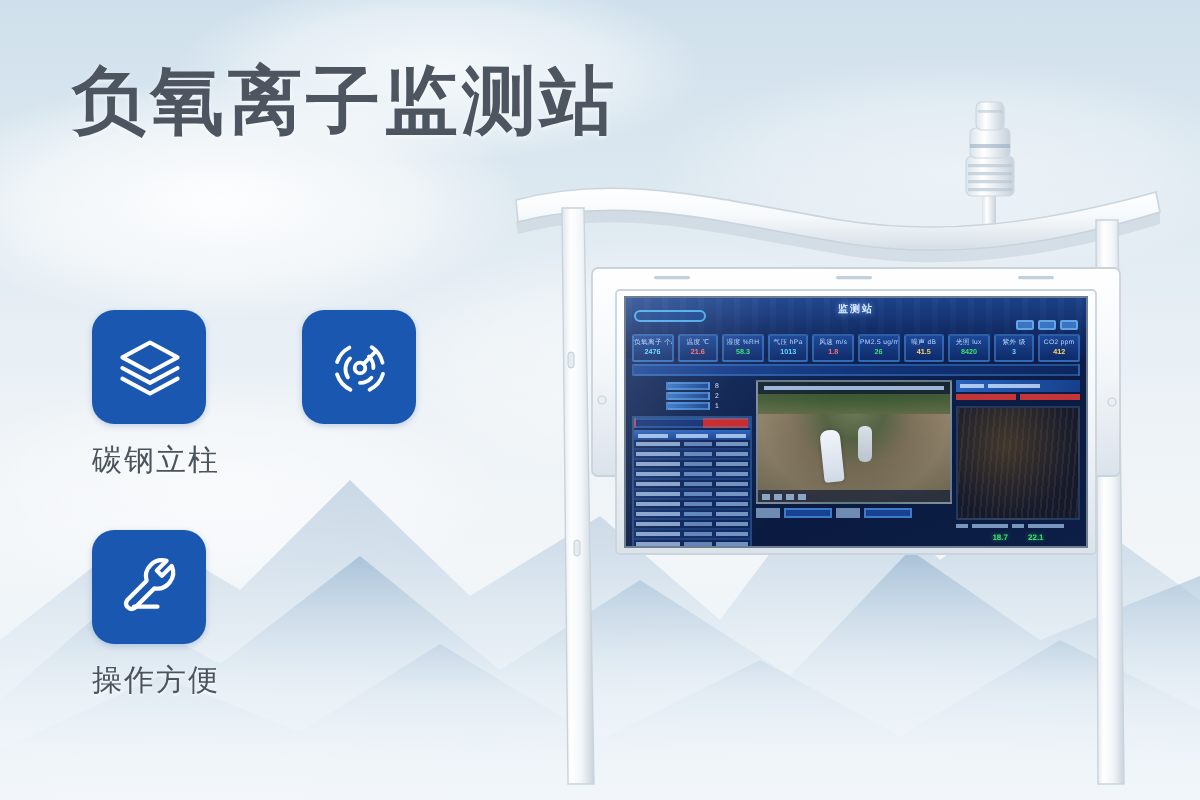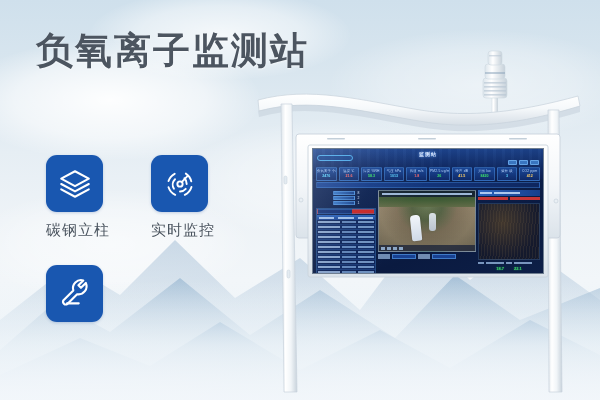--- a/index.html
+++ b/index.html
@@ -612,31 +612,31 @@
           <path d="M26.8 18.8 A12 12 0 0 1 20.5 26.2"></path>
           <path d="M11.5 26.2 A12 12 0 0 1 5.2 19"></path>
           <path d="M5.2 13.2 A12 12 0 0 1 11 6.4"></path>
           <path d="M20.2 10.6 A7 7 0 0 1 22.3 16"></path>
           <path d="M21.4 20.6 A7 7 0 0 1 16 23"></path>
           <path d="M10.3 20.4 A7 7 0 0 1 11.3 11.5"></path>
           <circle cx="16" cy="16" r="2.5"></circle>
           <path d="M17.6 14.2 L23 8.6"></path>
         </svg>
       </div>
-      <div class="flabel">实时监控</div>
     </div>
 
 
     <div class="feature">
       <div class="tile">
         <svg width="34" height="34" viewBox="0 0 32 32" fill="none" stroke="#ffffff" stroke-width="2" stroke-linejoin="round" stroke-linecap="round">
           <path d="M26.2 5.6 L21.6 10.2 L19.2 7.8 L23.8 3.2
                    A7.6 7.6 0 0 0 14.4 12.6
                    L5.2 21.8 A2.6 2.6 0 0 0 8.8 25.4
                    L18 16.2 A7.6 7.6 0 0 0 26.2 5.6 Z"></path>
           <path d="M8.5 24.8 L19.5 24.8"></path>
         </svg>
       </div>
+      <div class="flabel">操作方便</div>
     </div>
 
   </div>
 
 </div>
 
 </body></html>

